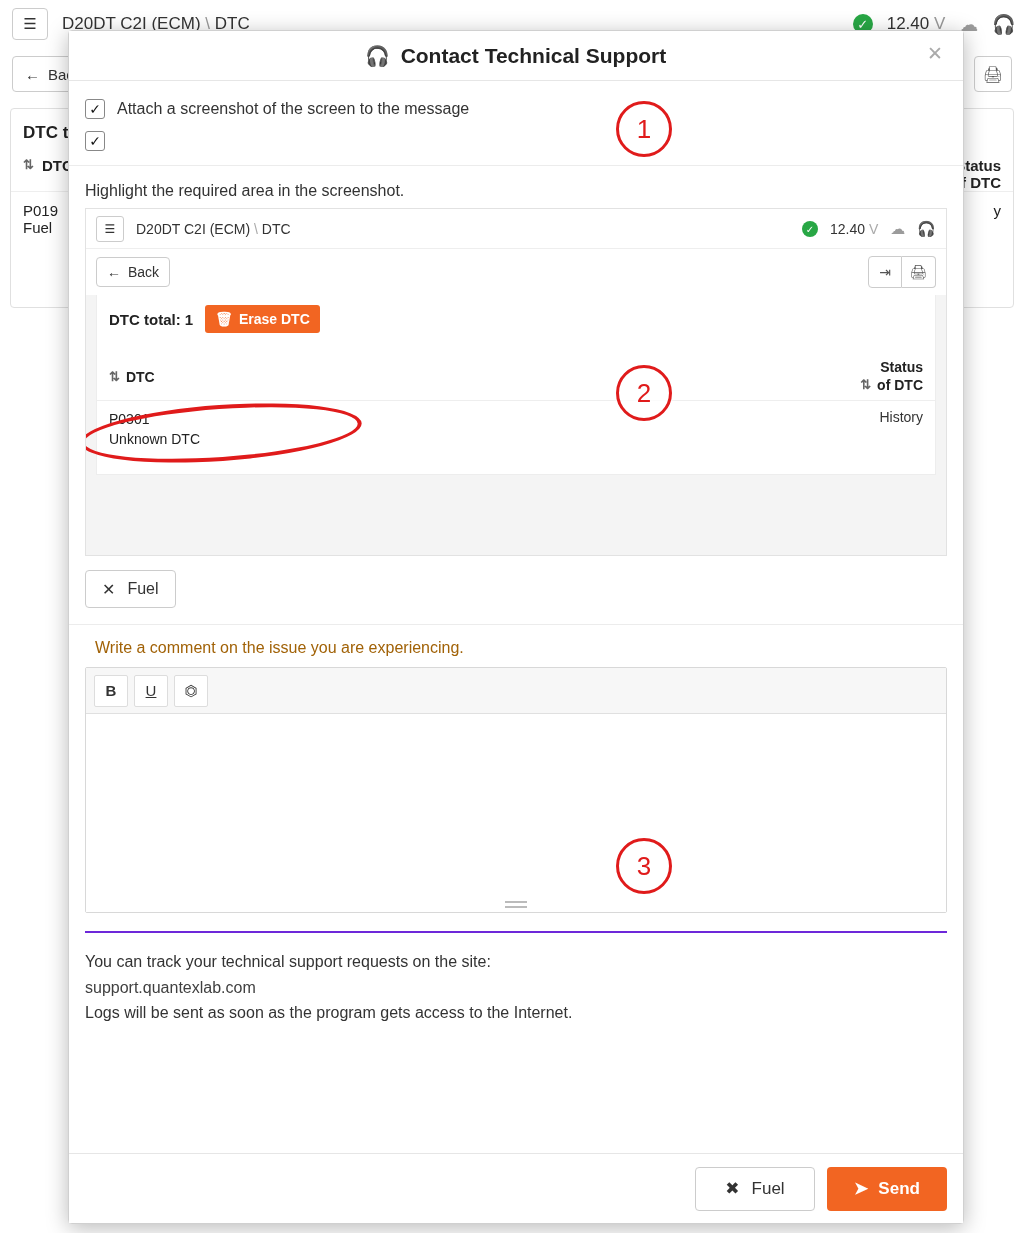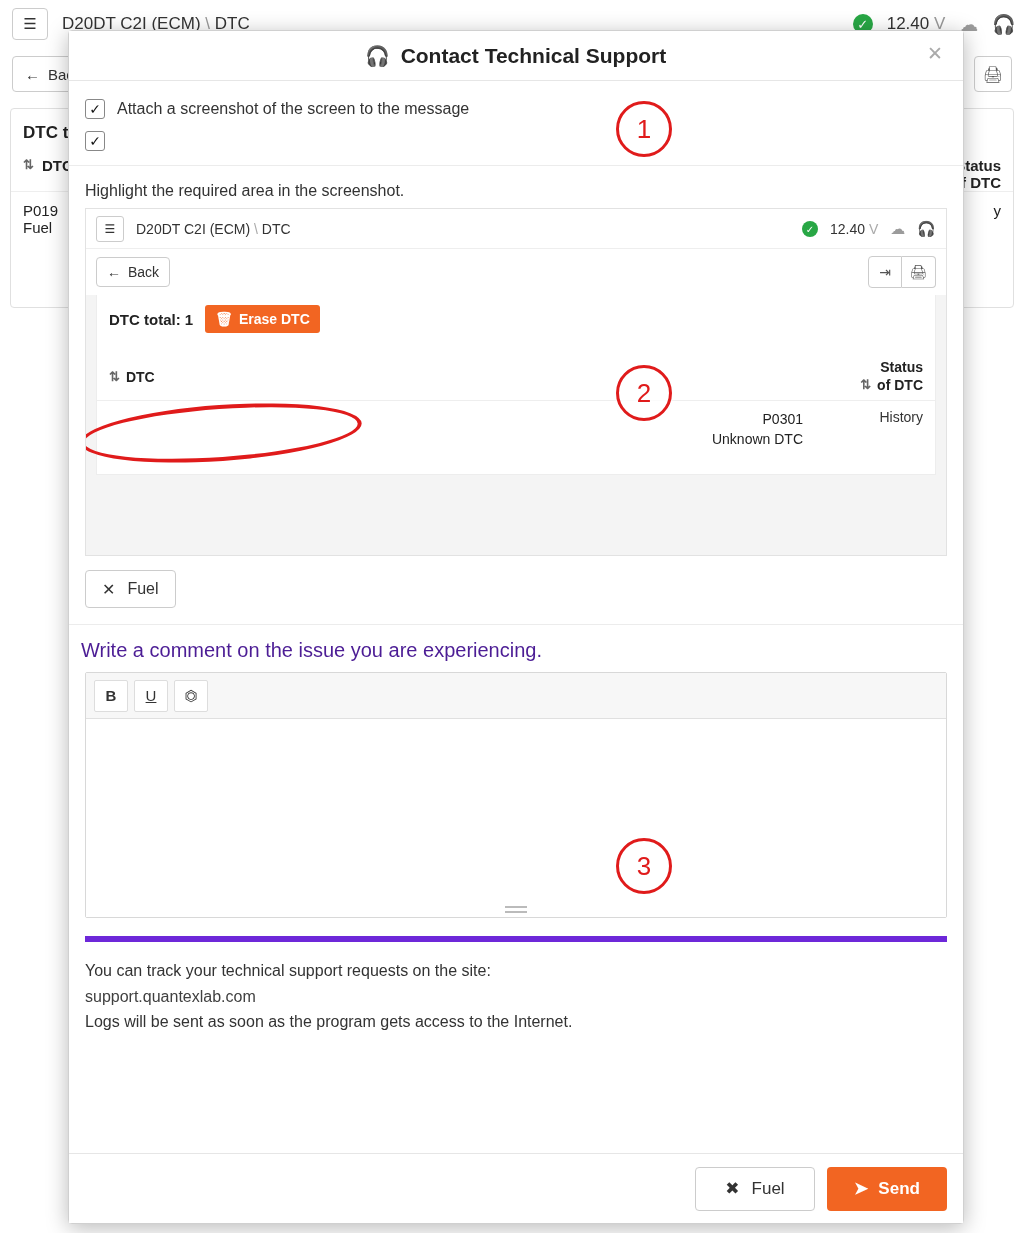--- a/index.html
+++ b/index.html
@@ -122,37 +122,37 @@
   .shot-dtcrow { display: flex; align-items: center; gap: 12px; padding: 10px 12px; font-size: 15px; color: #222; }
   .shot-dtcrow .lbl { font-weight: bold; }
   .btn-clear {
     background: #f26522; color: #fff; border: none; border-radius: 3px; height: 28px;
     padding: 0 10px; font-size: 14px; font-weight: bold; display: inline-flex; align-items: center; gap: 6px;
   }
   .shot-thead { display: flex; padding: 16px 12px 6px 12px; font-size: 14px; font-weight: bold; color: #222; }
   .shot-thead .c1 { flex: 1; display: flex; align-items: center; gap: 6px; }
   .shot-thead .c2 { width: 120px; text-align: right; line-height: 1.25; }
   .shot-trow { display: flex; padding: 8px 12px; border-top: 1px solid #eee; font-size: 14px; color: #222; }
-  .shot-trow .c1 { flex: 1; line-height: 1.45; text-align: right; }
+  .shot-trow .c1 { flex: 1; line-height: 1.45; }
   .shot-trow .c2 { width: 120px; text-align: right; color: #333; }
 
   .erase-wrap { padding: 14px 16px 16px 16px; border-bottom: 1px solid #ececec; }
   .btn-erase { height: 38px; border: 1px solid #ccc; border-radius: 4px; background: #fff;
     display: inline-flex; align-items: center; gap: 12px; padding: 0 16px; font-size: 16px; color: #333; }
 
-  .comment-label { padding: 14px 16px 10px 12px; font-size: 20px; color: #4c1d95; }
+  .comment-label { padding: 14px 16px 10px 26px; font-size: 16px; color: #a16207; }
   .editor { margin: 0 16px; border: 1px solid #d8d8d8; border-radius: 2px; }
   .editor-toolbar { height: 46px; background: #f7f7f7; border-bottom: 1px solid #e0e0e0; display: flex; align-items: center; padding: 0 8px; gap: 6px; }
   .tb-btn { width: 34px; height: 32px; border: 1px solid #ddd; background: #fff; border-radius: 2px;
     display: flex; align-items: center; justify-content: center; font-size: 15px; color: #333; }
   .editor-area { height: 198px; background: #fff; position: relative; }
   .editor-grip { position: absolute; bottom: 4px; left: 50%; transform: translateX(-50%); width: 22px; height: 7px;
     border-top: 2px solid #bbb; border-bottom: 2px solid #bbb; }
 
-  .foot-info { margin: 18px 16px 0 16px; padding-top: 16px; border-top: 6px solid #6d28d9; font-size: 16px; color: #333; line-height: 1.6; }
+  .foot-info { margin: 18px 16px 0 16px; padding-top: 16px; border-top: 2px solid #6d28d9; font-size: 16px; color: #333; line-height: 1.6; }
   .foot-link { color: #404040; text-decoration: none; display: block; }
 
   .modal-footer {
     height: 70px; border-top: 1px solid #e6e6e6; display: flex; align-items: center; justify-content: flex-end;
     gap: 12px; padding: 0 16px; background: #fff;
   }
   .btn-close { height: 44px; min-width: 120px; border: 1px solid #ccc; border-radius: 4px; background: #fff;
     display: inline-flex; align-items: center; justify-content: center; gap: 12px; font-size: 17px; color: #333; }
   .btn-send { height: 44px; min-width: 120px; border: none; border-radius: 4px; background: #f26522; color: #fff;
     display: inline-flex; align-items: center; justify-content: center; gap: 10px; font-size: 17px; font-weight: bold; }

